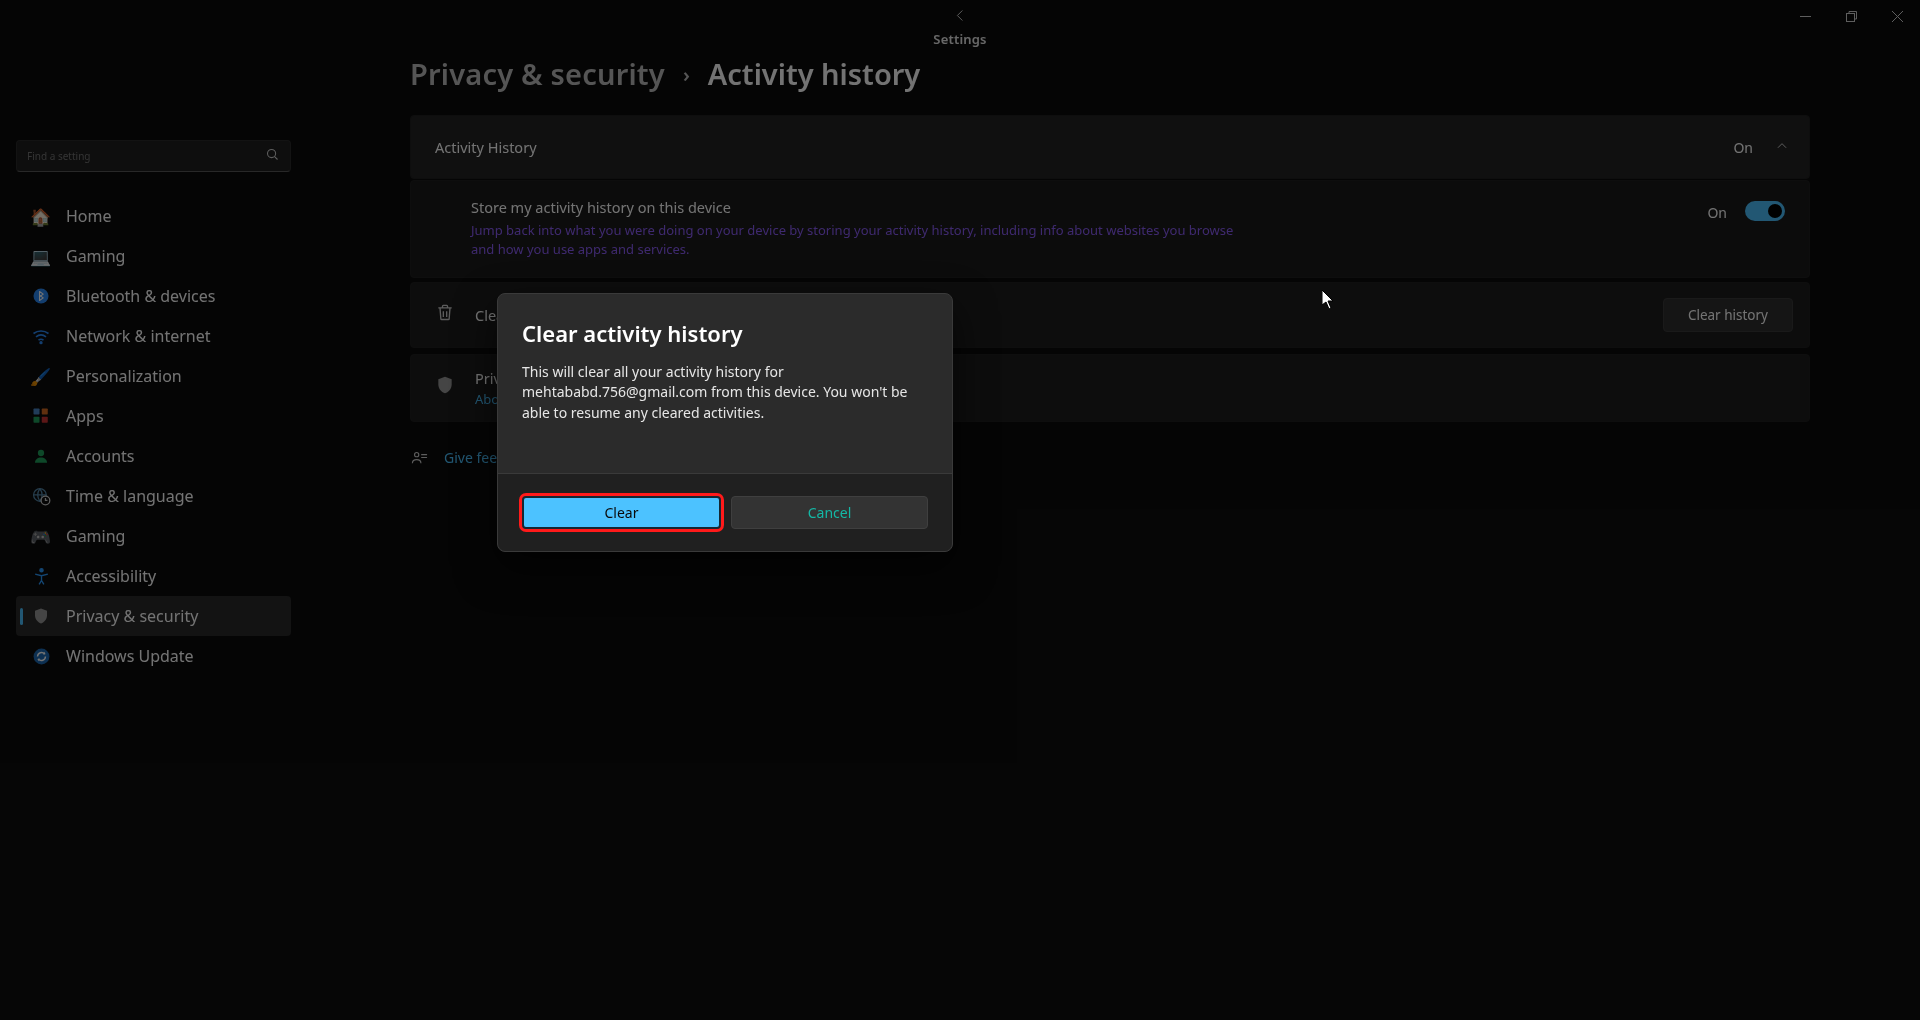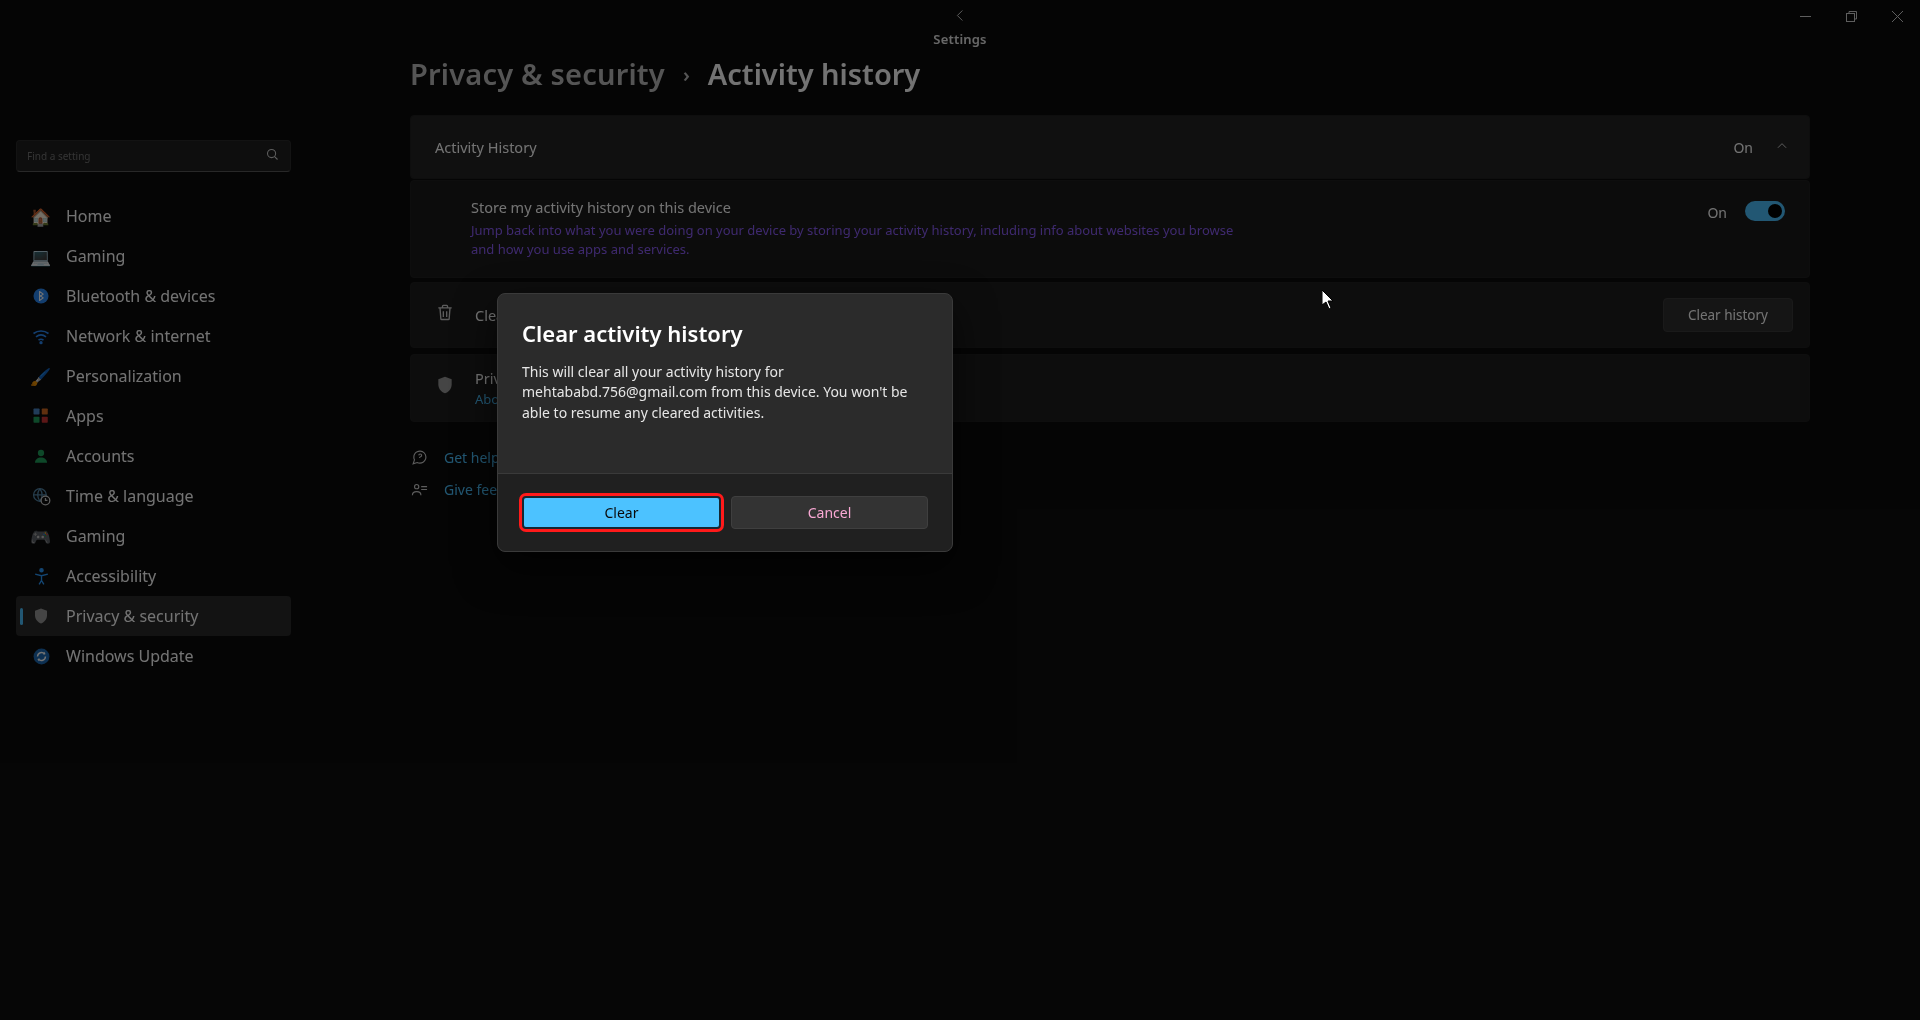--- a/index.html
+++ b/index.html
@@ -64,21 +64,21 @@
 
   
   .overlay { position:absolute; inset:0; background:rgba(0,0,0,0.55); }
   .dialog  { position:absolute; left:497px; top:293px; width:456px; background:#2b2b2b; border-radius:8px; border:1px solid #3a3a3a; box-shadow:0 16px 40px rgba(0,0,0,0.6); }
   .dialog .d-top { padding:24px 24px 26px 24px; }
   .dialog .d-title { font-size:22px; font-weight:600; color:#fff; margin-bottom:14px; }
   .dialog .d-body  { font-size:14px; color:#e6e6e6; line-height:1.45; }
   .dialog .d-bot { background:#202020; border-top:1px solid #3a3a3a; padding:22px 24px; display:flex; gap:10px; border-radius:0 0 8px 8px;margin-top:24px; }
   .dialog .d-btn { flex:1; height:33px; border-radius:4px; display:flex; align-items:center; justify-content:center; font-size:14px; }
   .dialog .d-btn.primary   { background:#4cc2ff; color:#0a0a0a; outline:3px solid #ff1a1a; outline-offset:0; border:2px solid #142733; }
-  .dialog .d-btn.secondary { background:#333333; color:#f9a8d4; border:1px solid #3f3f3f; }
+  .dialog .d-btn.secondary { background:#333333; color:#14b8a6; border:1px solid #3f3f3f; }
 
   
   .cursor { position:absolute; left:1322px; top:290px; width:14px; height:20px; pointer-events:none; }
 
   
   .c-home{color:#e79b3d;} .c-sys{color:#4aa0e6;} .c-bt{color:#2c8af6;} .c-net{color:#2c8af6;} .c-pers{color:#b98458;} .c-apps{color:#5fb0d8;} .c-acc{color:#1fa05c;} .c-time{color:#2c8af6;} .c-game{color:#888;} .c-accx{color:#2c9bff;} .c-priv{color:#9a9a9a;} .c-upd{color:#d46a22;}
 </style>
 </head>
 <body>
 
@@ -269,29 +269,20 @@
     <span class="ic"><svg width="20" height="20" viewBox="0 0 24 24" fill="#9a9a9a">
           <path d="M12 2l8 3v6c0 5-3.4 9.4-8 11-4.6-1.6-8-6-8-11V5l8-3z"></path>
         </svg></span>
     <div class="txt">
       <div class="h">Privacy dashboard</div>
       <div class="s">About Windows privacy options</div>
     </div>
   </div>
 
   <div class="links">
-    <div class="lnk">
-      <span class="ic">
-          <svg width="17" height="17" viewBox="0 0 24 24" fill="none" stroke="#cfcfcf" stroke-width="1.6">
-            <path d="M21 11.5a8.38 8.38 0 0 1-.9 3.8 8.5 8.5 0 0 1-7.6 4.7 8.38 8.38 0 0 1-3.8-.9L3 21l1.9-5.7a8.38 8.38 0 0 1-.9-3.8 8.5 8.5 0 0 1 4.7-7.6 8.38 8.38 0 0 1 3.8-.9h.5a8.48 8.48 0 0 1 8 8z"></path>
-            <path d="M11 9a2 2 0 1 1 2.5 2c-.8.3-1.5.8-1.5 1.8M12 16h.01"></path>
-          </svg>
-        </span>
-      <a>Get help</a>
-    </div>
     <div class="lnk">
       <span class="ic">
           <svg width="17" height="17" viewBox="0 0 24 24" fill="none" stroke="#cfcfcf" stroke-width="1.6">
             <circle cx="8" cy="8" r="3"></circle>
             <path d="M2 20c0-3 2.7-5 6-5s6 2 6 5"></path>
             <path d="M15 8h7M15 12h7" stroke-linecap="round"></path>
           </svg>
         </span>
       <a>Give feedback</a>
     </div>

